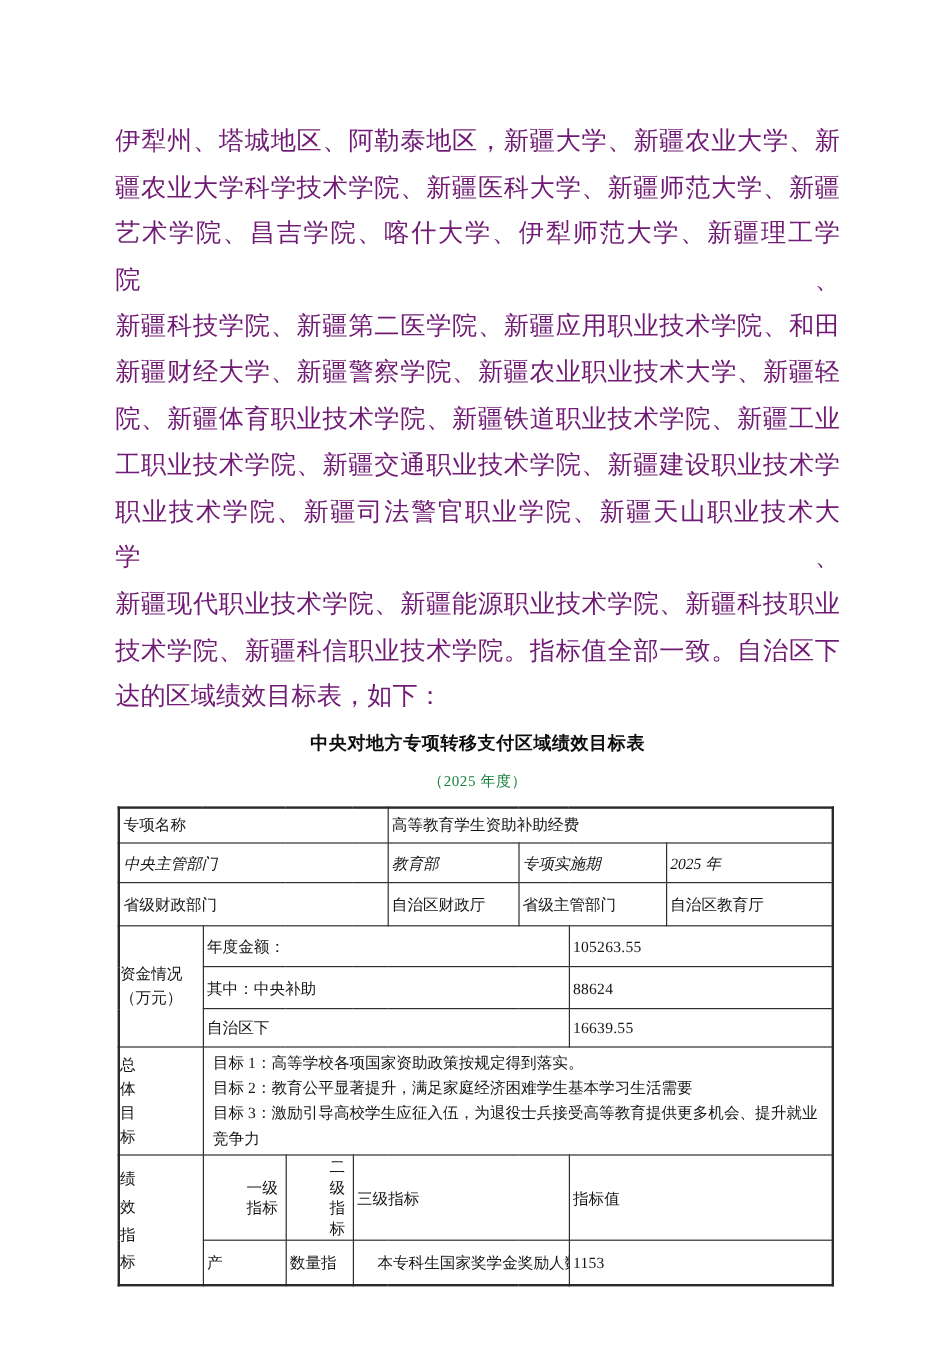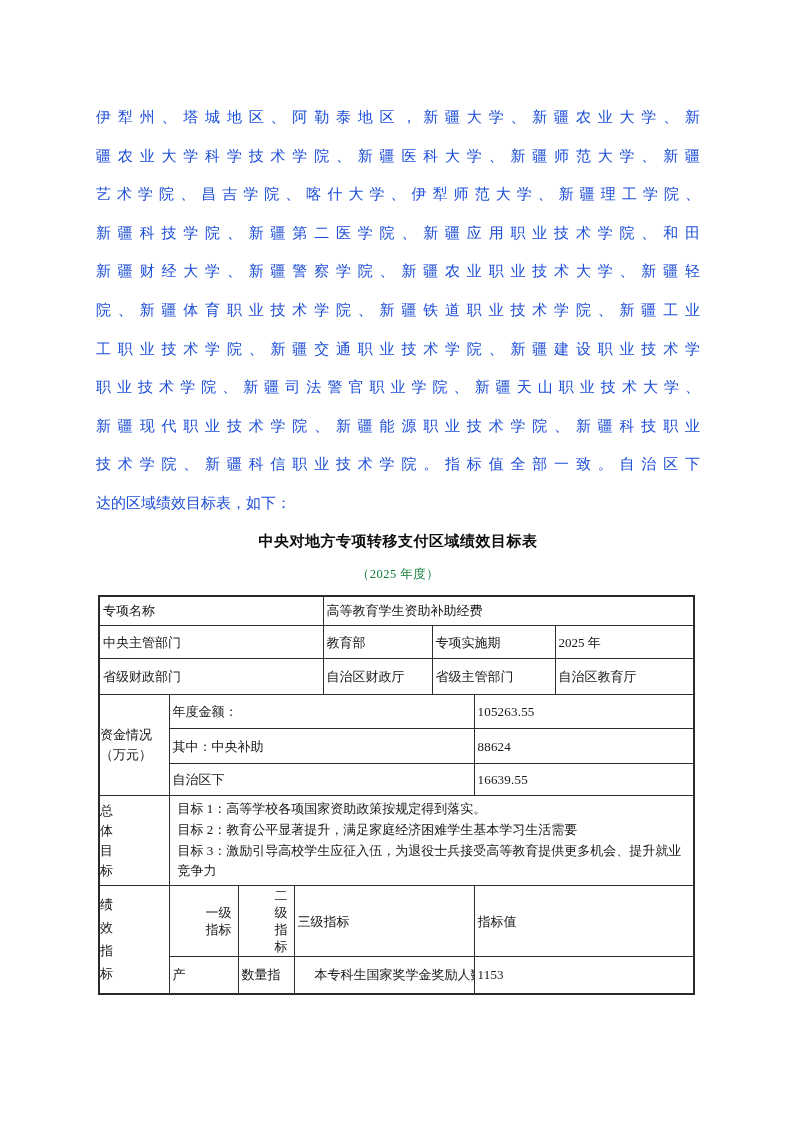--- a/index.html
+++ b/index.html
@@ -10,29 +10,28 @@
     color:#111111;
   }
   .page {
     position:relative;
     width:793px; height:1122px;
     padding:98px 93px 0 96px;
     background:#ffffff;
     overflow:hidden;
   }
   
-  .body-text { font-size:15px; line-height:38.6px; color:#1d4ed8; }
+  .body-text { font-size:21px; line-height:38.6px; color:#701a75; }
   .body-text .line { text-align:justify; text-align-last:justify; }
   .body-text .line.last { text-align:justify; text-align-last:left; }
   
   .table-title {
     margin-top:9px; text-align:center;
     font-size:15px; line-height:22px; font-weight:bold; color:#0d0d0d;
     letter-spacing:0.5px;
-    font-family:Liberation Mono, monospace;
   }
   .table-subtitle {
     margin-top:11px; text-align:center;
     font-size:12.5px; line-height:18px; color:#15803d;
     letter-spacing:0.5px;
   }
   
   table.rpt {
     border-collapse:collapse; table-layout:fixed;
     width:595px; margin:12px 0 0 2px;
@@ -40,21 +39,21 @@
   }
   .rpt td {
     border:1px solid #2e2e2e;
     font-size:13px; line-height:17px;
     vertical-align:middle;
     padding:1px 3px;
     overflow:hidden;
     color:#161616;
   }
   .rpt tr.h30 { height:30px; }
-  .rpt tr.h33 { height:33px; }
+  .rpt tr.h33 { height:33px;font-style:italic; }
   .rpt tr.h36 { height:36px; }
   .rpt tr.h34 { height:34px; }
   .rpt tr.h35 { height:35px; }
   .rpt tr.h32 { height:32px; }
   .rpt tr.h84 { height:84px; }
   .rpt tr.h62 { height:62px; }
   .rpt tr.h37 { height:37px; }
   .rpt td.ml { white-space:pre-line;padding-left:36px; }
   .rpt td.vhead { line-height:20px; padding:0; }
   .rpt td.vhead2 { line-height:23px; padding:0; }

